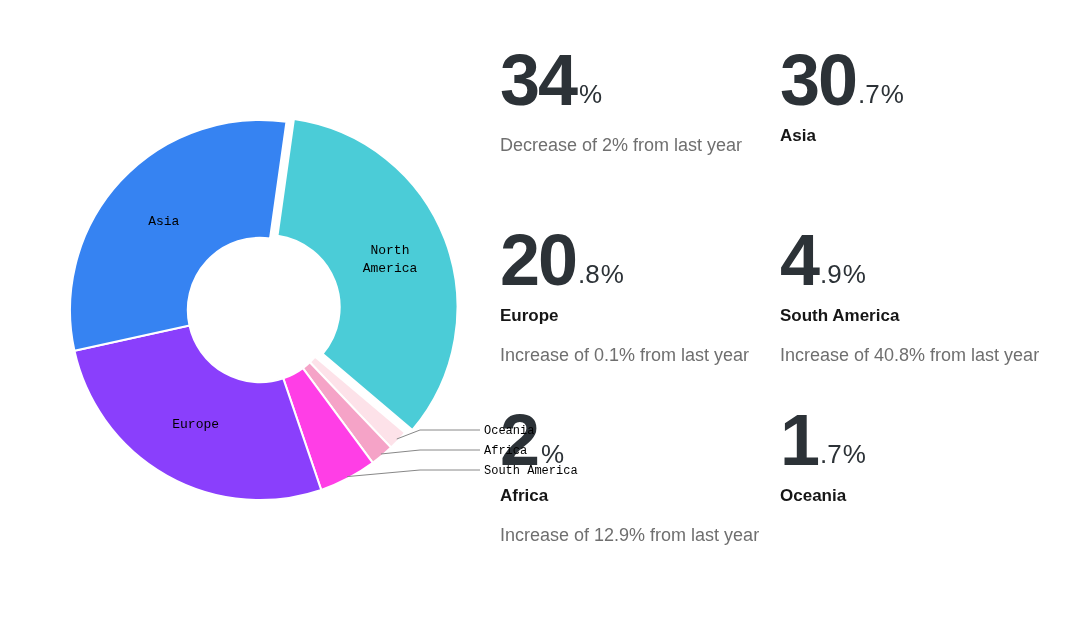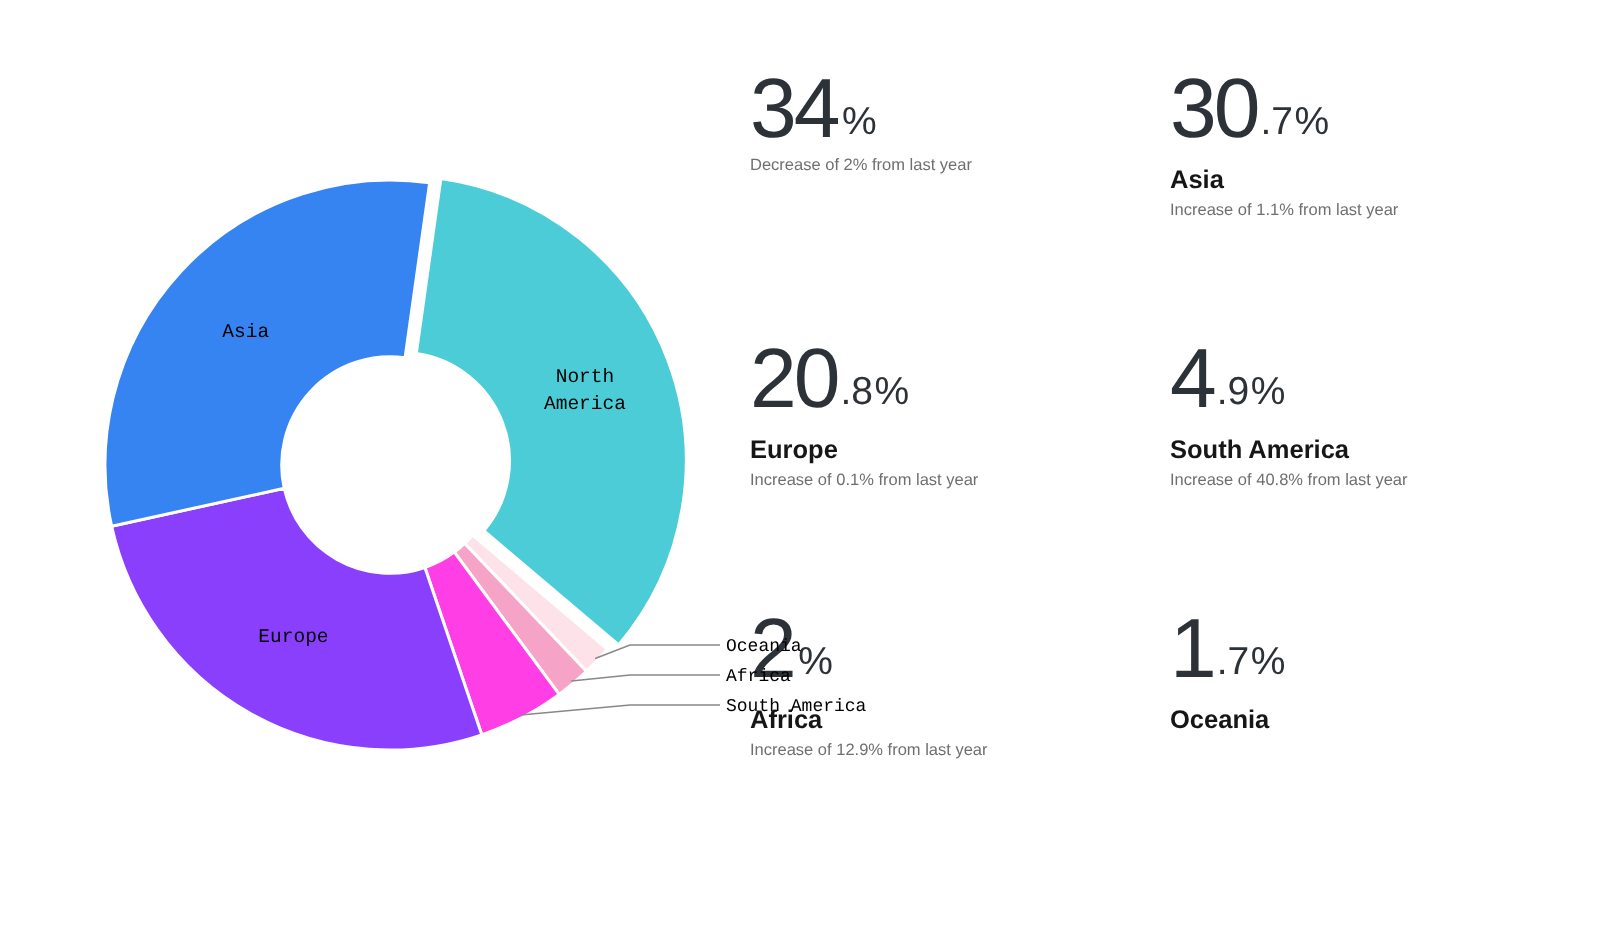--- a/index.html
+++ b/index.html
@@ -58,22 +58,22 @@
     row-gap: 0px;
   }
   .stat { }
   .stat .big {
     display: flex;
     align-items: baseline;
     line-height: 1;
     color: #2c3237;
   }
   .stat .int {
-    font-size: 56px;
-    font-weight: 400;
+    font-size: 72px;
+    font-weight: 700;
     letter-spacing: -2px;
   }
   .stat .dec {
     font-size: 26px;
     font-weight: 300;
     margin-left: 2px;
     position: relative;
     top: -2px;
   }
   .stat .pct {
@@ -83,22 +83,22 @@
     position: relative;
     top: -2px;
   }
   .stat .label {
     margin-top: 10px;
     font-size: 17px;
     font-weight: 600;
     color: #161616;
   }
   .stat .sub {
-    margin-top: 4px;
-    font-size: 11px;
+    margin-top: 19px;
+    font-size: 18px;
     color: #6f6f6f;
   }
 </style>
 </head>
 <body>
 
 <div class="page">
 
   <div class="chart-panel">
     <div class="donut-wrap">
@@ -134,21 +134,20 @@
       <div class="sub">Decrease of 2% from last year</div>
     </div>
 
     <div class="stat">
       <div class="big">
         <span class="int">30</span>
         <span class="dec">.7</span>
         <span class="pct">%</span>
       </div>
       <div class="label">Asia</div>
-      <div class="sub">Increase of 1.1% from last year</div>
     </div>
 
     <div class="stat">
       <div class="big">
         <span class="int">20</span>
         <span class="dec">.8</span>
         <span class="pct">%</span>
       </div>
       <div class="label">Europe</div>
       <div class="sub">Increase of 0.1% from last year</div>

